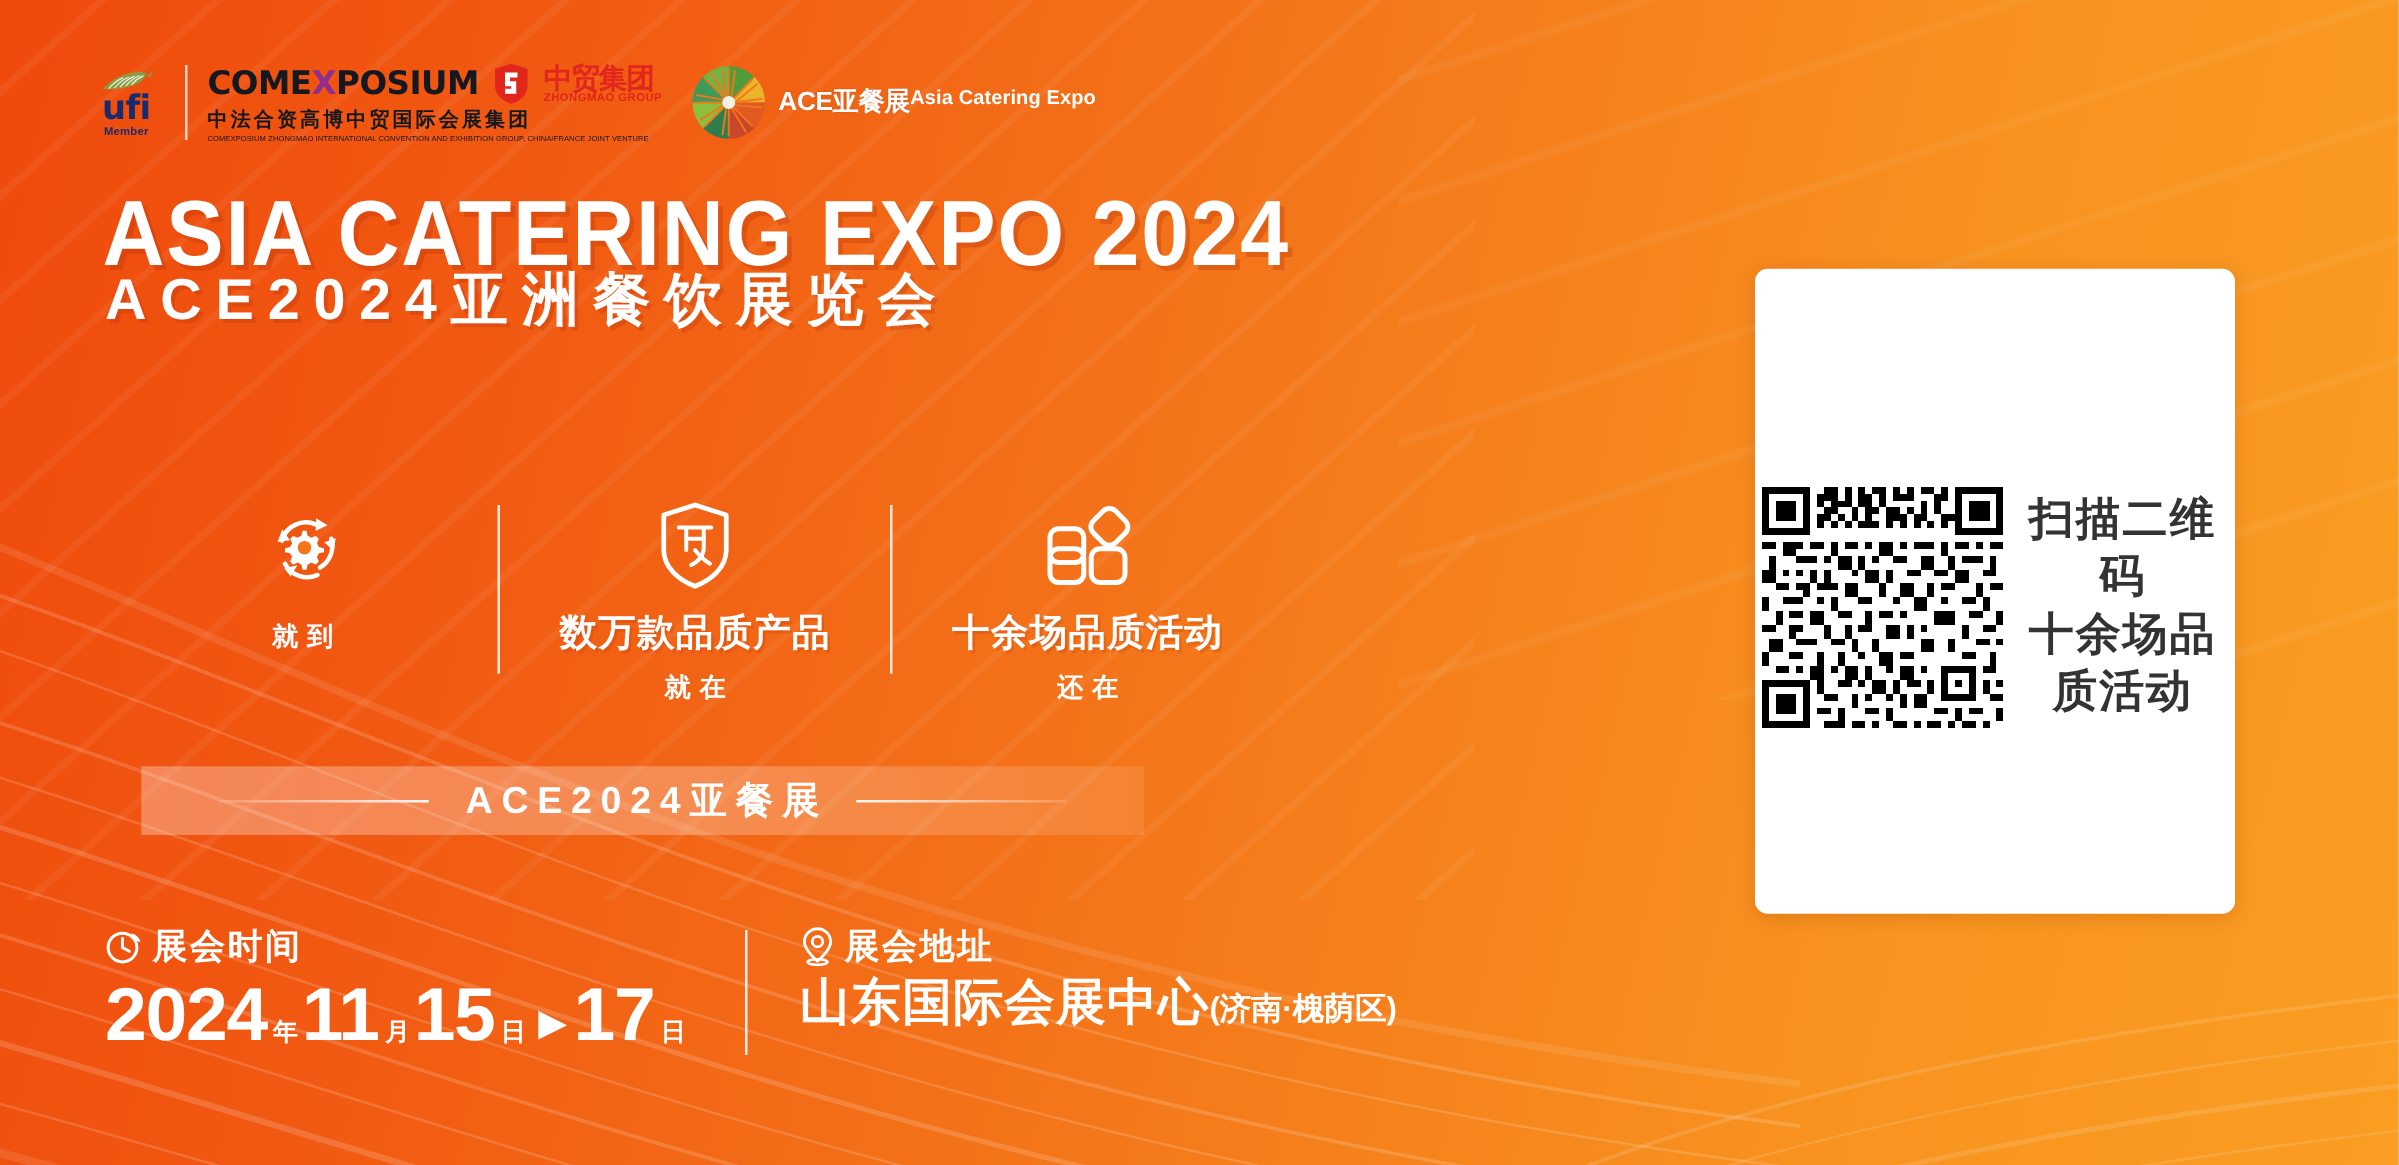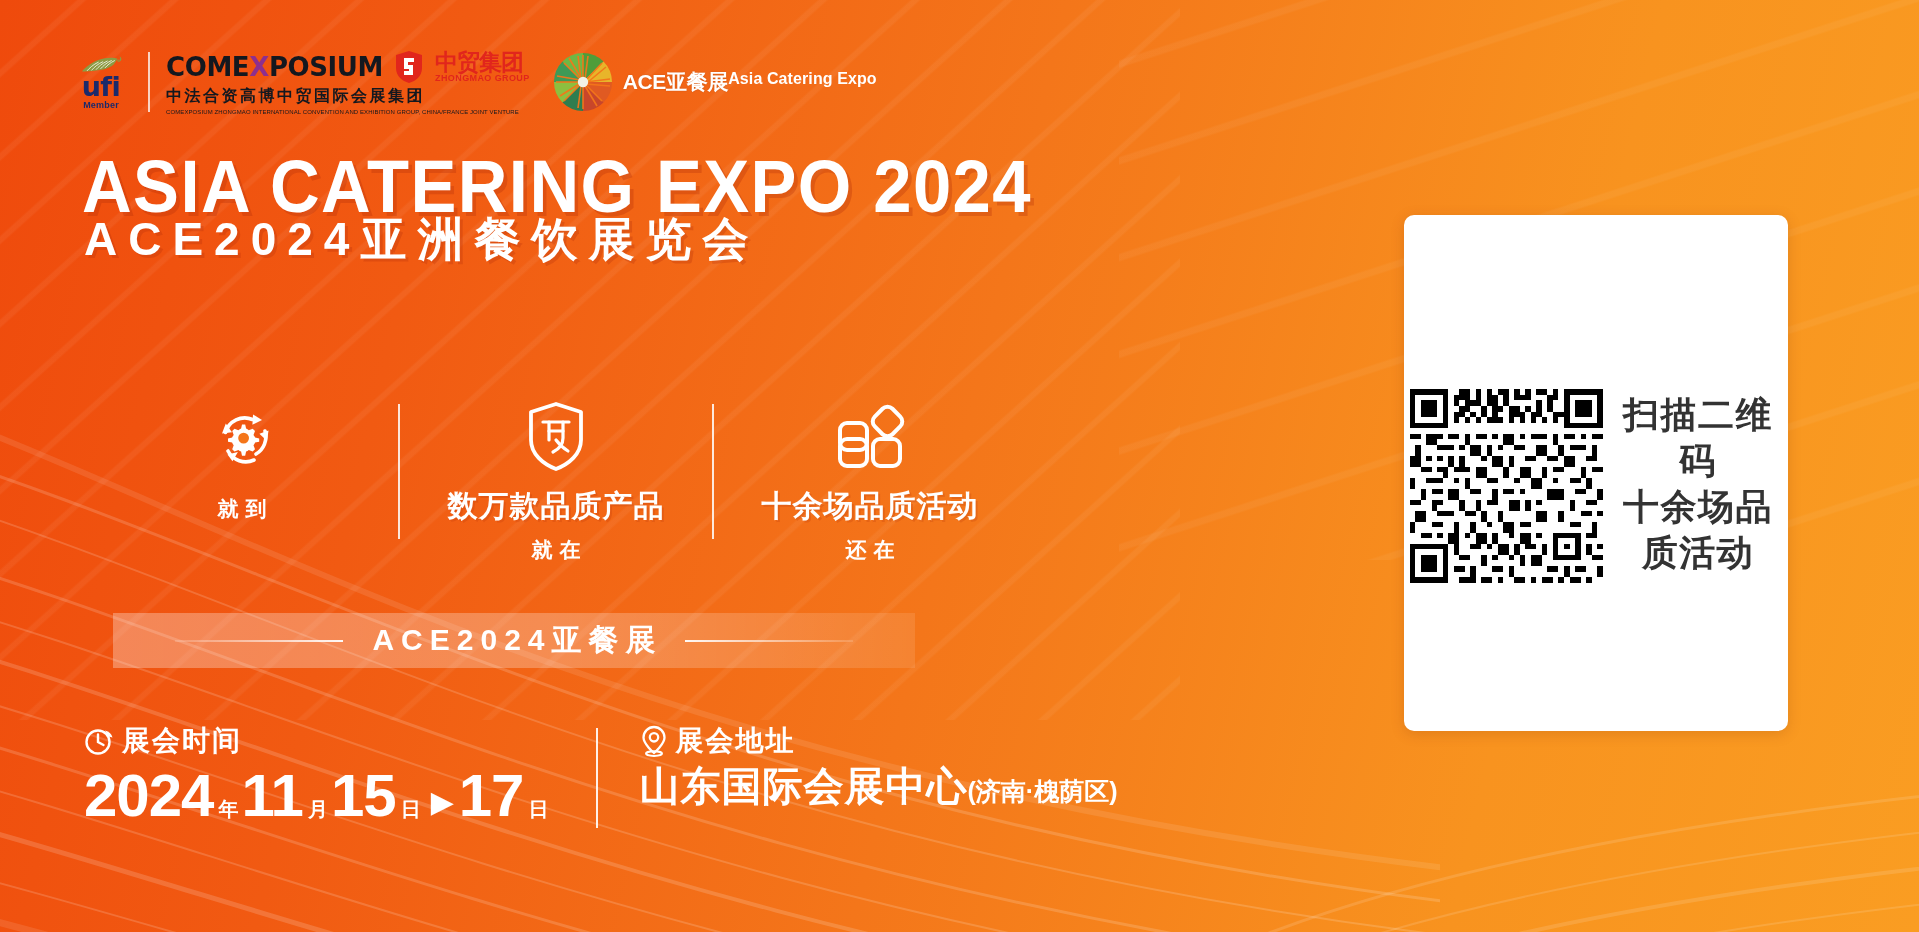--- a/index.html
+++ b/index.html
@@ -93,21 +93,21 @@
   .strip{
     position:absolute;left:113px;top:613px;width:802px;height:55px;
     background:linear-gradient(90deg,rgba(255,255,255,.30) 0%,rgba(255,255,255,.26) 55%,rgba(255,255,255,.10) 100%);
     display:flex;align-items:center;justify-content:center;gap:22px;
   }
   .strip-rule{height:2px;width:168px;background:linear-gradient(90deg,rgba(255,255,255,.15),rgba(255,255,255,.95));}
   .strip-rule.right{background:linear-gradient(90deg,rgba(255,255,255,.95),rgba(255,255,255,.15));}
   .strip-text{font-size:30px;font-weight:bold;color:#fff;letter-spacing:7px;white-space:nowrap;text-indent:7px;}
 
   
-  .info{position:absolute;left:84px;top:722px;display:flex;align-items:flex-start;}
+  .info{position:absolute;left:84px;top:738px;display:flex;align-items:flex-start;}
   .info-col{display:flex;flex-direction:column;}
   .info-head{display:flex;align-items:center;gap:8px;margin-bottom:6px;}
   .info-head-text{font-size:28px;font-weight:bold;color:#fff;letter-spacing:2px;}
   .info-sep{width:2px;height:100px;background:rgba(255,255,255,.9);margin:6px 42px 0 44px;}
   .date-line{display:flex;align-items:baseline;color:#fff;white-space:nowrap;}
   .date-big{font-size:60px;font-weight:bold;letter-spacing:-1px;line-height:1;}
   .date-unit{font-size:20px;font-weight:bold;margin:0 3px 0 5px;}
   .date-arrow{font-size:30px;margin:0 5px 0 7px;line-height:1;position:relative;top:-4px;}
   .venue-line{display:flex;align-items:baseline;color:#fff;white-space:nowrap;}
   .venue-main{font-size:40px;font-weight:bold;letter-spacing:1px;line-height:1;}

